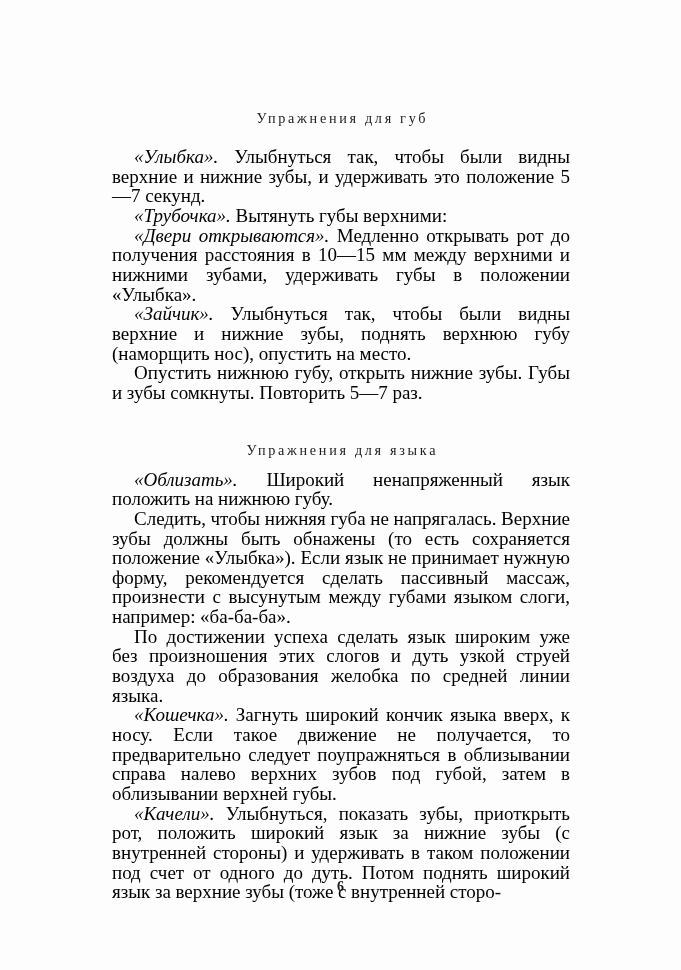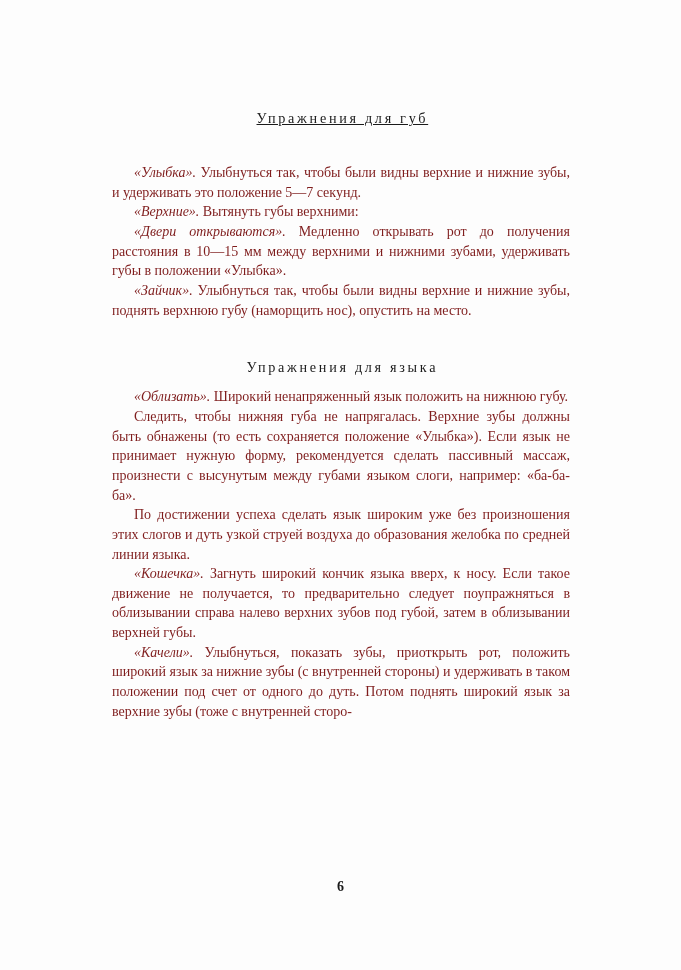--- a/index.html
+++ b/index.html
@@ -35,34 +35,34 @@
     font-size: 14.2px;
     letter-spacing: 2.7px;
     color: #1a1a1a;
     font-weight: 400;
     margin: 0;
     padding: 0;
     line-height: 20px;
     text-indent: 2.7px;
   }
 
-  .heading-lips { margin-bottom: 35px; text-decoration: underline; }
+  .heading-lips { margin-bottom: 19px; }
 
   .heading-tongue {
     margin-top: 37px;
     margin-bottom: 10px;
   }
 
   p.para {
     margin: 0;
-    font-size: 14px;
+    font-size: 19px;
     line-height: 19.65px;
     text-align: justify;
     text-indent: 22px;
-    color: #7f1d1d;
+    color: #000000;
     hyphens: manual;
     word-spacing: -0.1px;
   }
 
   em.term {
     font-style: italic;
   }
 
   .page-number {
     position: absolute;
@@ -78,28 +78,29 @@
 </head>
 <body>
 
 <div class="page">
   <div class="content">
 
     <h2 class="section-heading heading-lips">Упражнения для губ</h2>
 
     <p class="para"><em class="term">«Улыбка».</em><span> Улыбнуться так, чтобы были видны верхние и ниж­ние зубы, и удерживать это положение 5—7 секунд.</span></p>
 
-    <p class="para"><em class="term">«Верхние».</em><span> Вытянуть губы верхними:</span></p>
+    <p class="para"><em class="term">«Трубочка».</em><span> Вытянуть губы верхними:</span></p>
 
 
 
     <p class="para"><em class="term">«Двери открываются».</em><span> Медленно открывать рот до получения расстояния в 10—15 мм между верхними и нижними зубами, удерживать губы в положении «Улыбка».</span></p>
 
     <p class="para"><em class="term">«Зайчик».</em><span> Улыбнуться так, чтобы были видны верхние и ниж­ние зубы, поднять верхнюю губу (наморщить нос), опустить на место.</span></p>
 
+    <p class="para"><span>Опустить нижнюю губу, открыть нижние зубы. Губы и зубы сомкнуты. Повторить 5—7 раз.</span></p>
 
     <h2 class="section-heading heading-tongue">Упражнения для языка</h2>
 
     <p class="para"><em class="term">«Облизать».</em><span> Широкий ненапряженный язык положить на ниж­нюю губу.</span></p>
 
     <p class="para"><span>Следить, чтобы нижняя губа не напрягалась. Верхние зубы должны быть обнажены (то есть сохраняется положение «Улыб­ка»). Если язык не принимает нужную форму, рекомендуется сде­лать пассивный массаж, произнести с высунутым между губами языком слоги, например: «ба-ба-ба».</span></p>
 
     <p class="para"><span>По достижении успеха сделать язык широким уже без произ­ношения этих слогов и дуть узкой струей воздуха до образования желобка по средней линии языка.</span></p>
 
 

